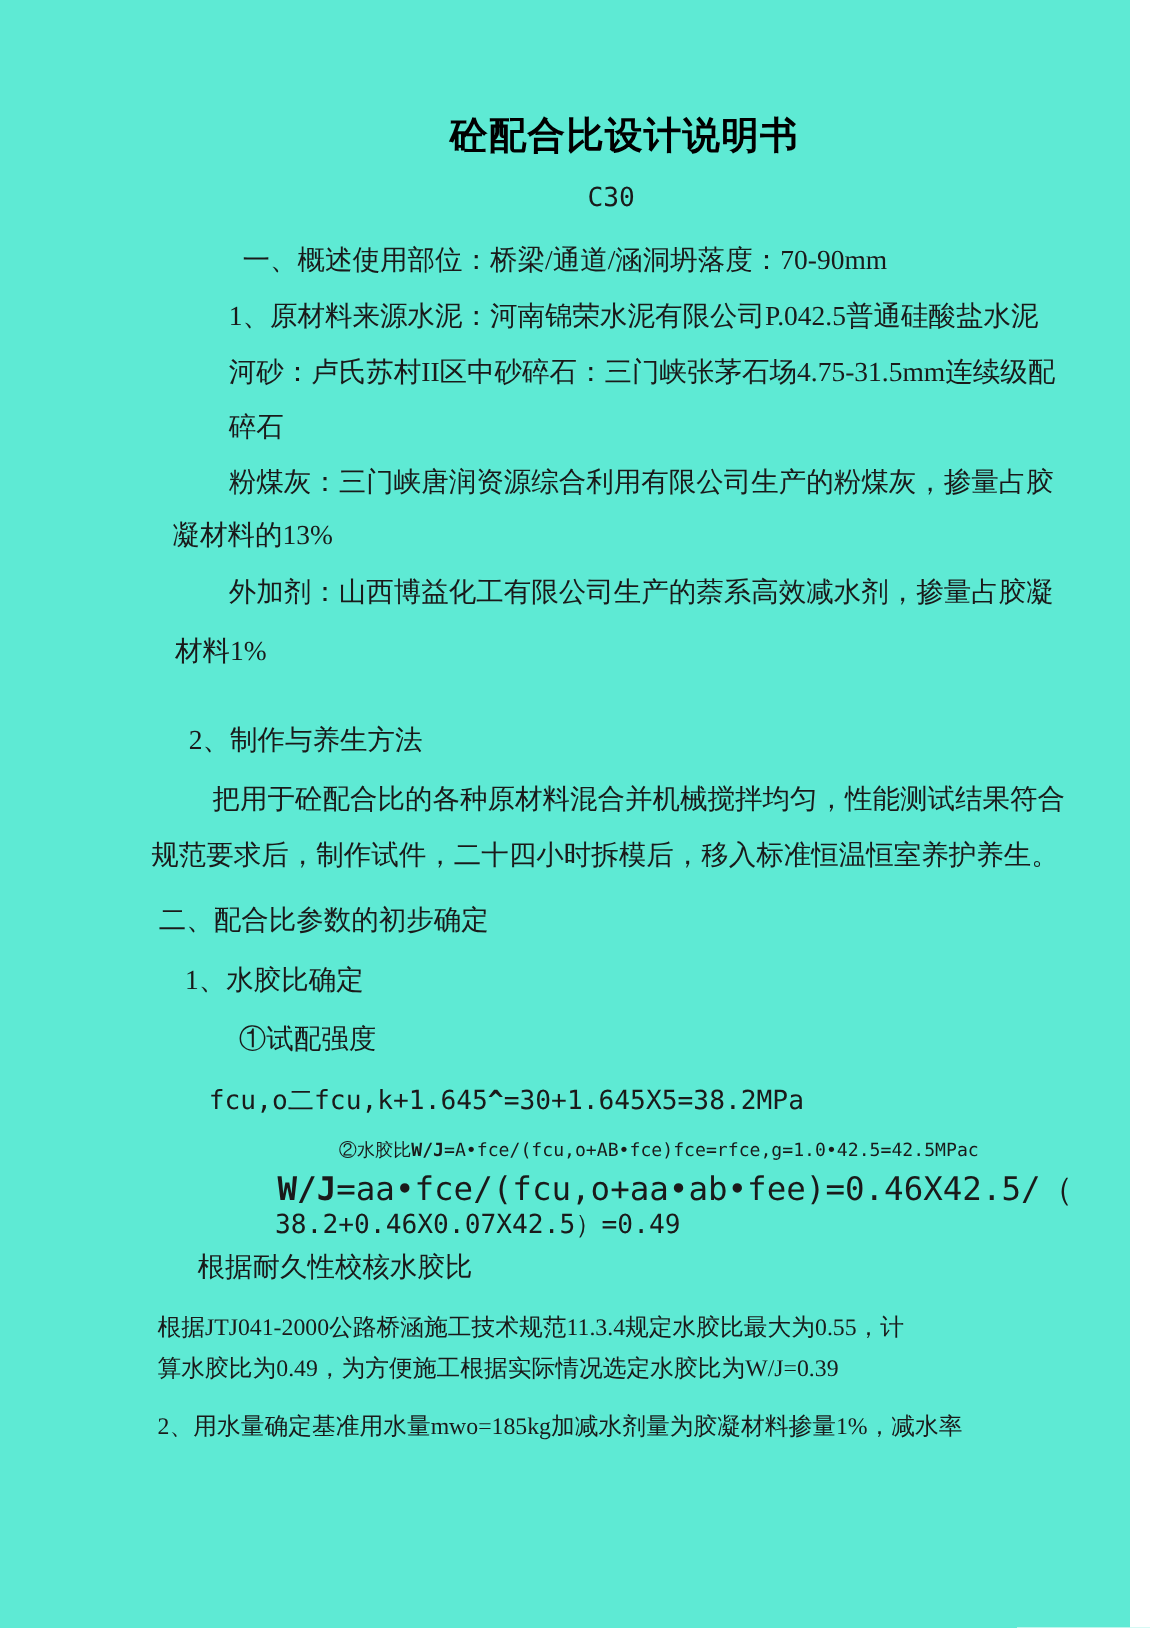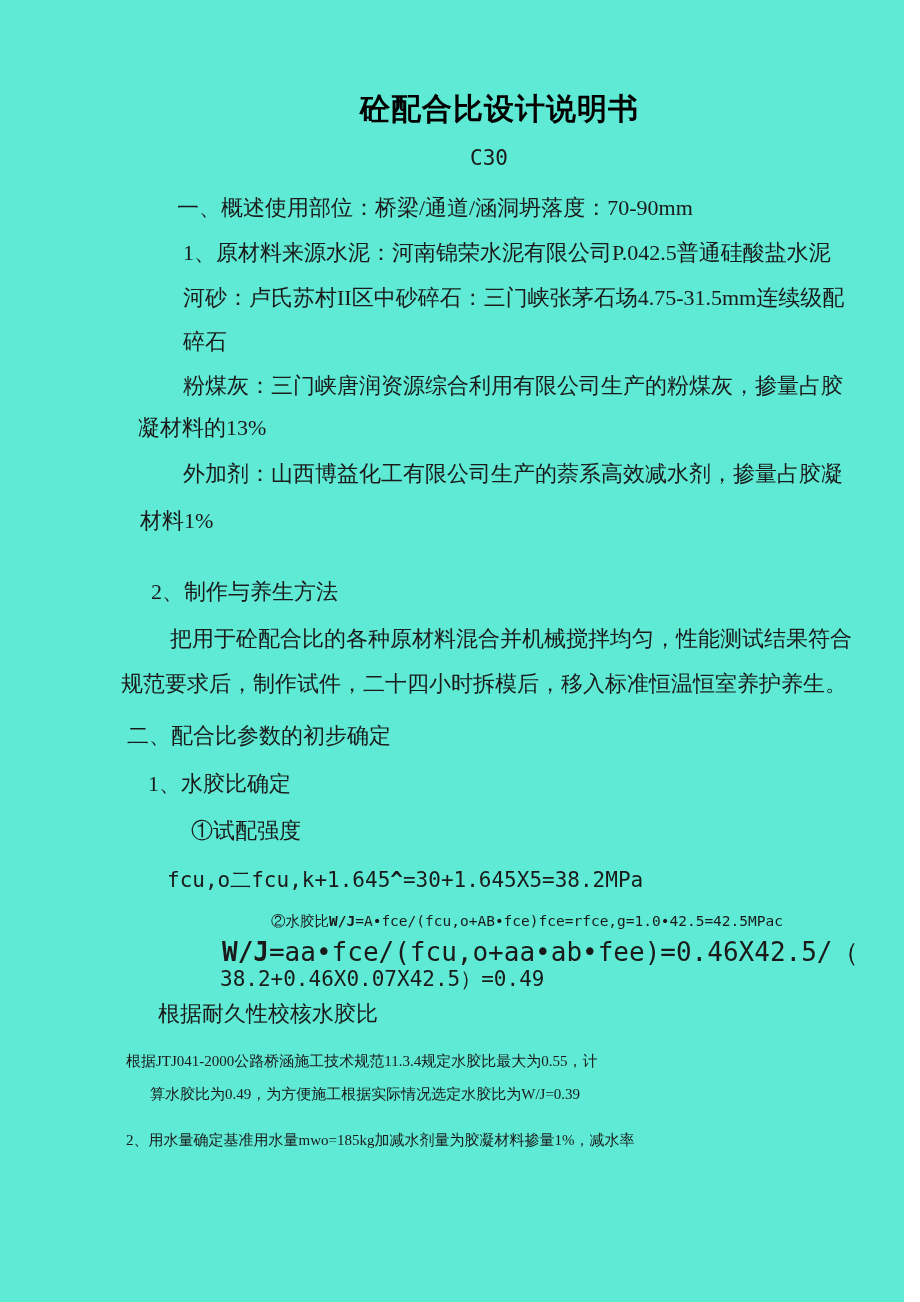--- a/index.html
+++ b/index.html
@@ -31,35 +31,35 @@
   }
   .formula{
     font-family:"DejaVu Sans Mono","Liberation Serif",serif;
     font-size:21px;
   }
   .formula-small{
     font-family:"DejaVu Sans Mono","Liberation Serif",serif;
     font-size:14.5px;
   }
   .spec{
-    font-size:15px;
+    font-size:19px;
     text-align:center;
   }
   .b{font-weight:bold;}
 </style>
 </head>
 <body>
 
 <div class="page">
 
   <div class="line doc-title" style="left:360px;top:92px;">砼配合比设计说明书</div>
 
   <div class="line grade" style="left:470px;top:147px;">C30</div>
 
-  <div class="line" style="left:177px;top:196px;">一、概述使用部位：桥梁/通道/涵洞坍落度：70-90mm</div>
+  <div class="line" style="left:194px;top:196px;">一、概述使用部位：桥梁/通道/涵洞坍落度：70-90mm</div>
 
   <div class="line" style="left:183px;top:241px;">1、原材料来源水泥：河南锦荣水泥有限公司P.042.5普通硅酸盐水泥</div>
 
   <div class="line" style="left:183px;top:286px;">河砂：卢氏苏村II区中砂碎石：三门峡张茅石场4.75-31.5mm连续级配</div>
 
   <div class="line" style="left:183px;top:330px;">碎石</div>
 
   <div class="line" style="left:183px;top:374px;">粉煤灰：三门峡唐润资源综合利用有限公司生产的粉煤灰，掺量占胶</div>
 
   <div class="line" style="left:126px;top:416px;margin-left:12px;">凝材料的13%</div>
@@ -91,17 +91,17 @@
   <div class="line formula" style="left:222px;top:938px;font-size:26px;">
     <span class="b">W/J</span><span>=aa•fce/(fcu,o+aa•ab•fee)=0.46X42.5/（</span>
   </div>
 
   <div class="line formula" style="left:220px;top:968px;">38.2+0.46X0.07X42.5）=0.49</div>
 
   <div class="line" style="left:158px;top:1002px;">根据耐久性校核水胶比</div>
 
   <div class="line spec" style="left:126px;top:1053px;">根据JTJ041-2000公路桥涵施工技术规范11.3.4规定水胶比最大为0.55，计</div>
 
-  <div class="line spec" style="left:126px;top:1086px;margin-left:24px;">算水胶比为0.49，为方便施工根据实际情况选定水胶比为W/J=0.39</div>
+  <div class="line spec" style="left:126px;top:1086px;">算水胶比为0.49，为方便施工根据实际情况选定水胶比为W/J=0.39</div>
 
   <div class="line spec" style="left:126px;top:1132px;">2、用水量确定基准用水量mwo=185kg加减水剂量为胶凝材料掺量1%，减水率</div>
 
 </div>
 
 </body></html>

